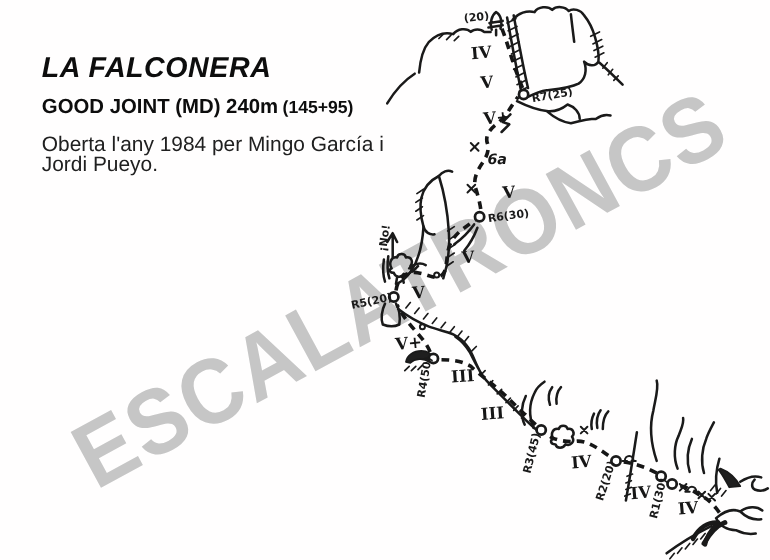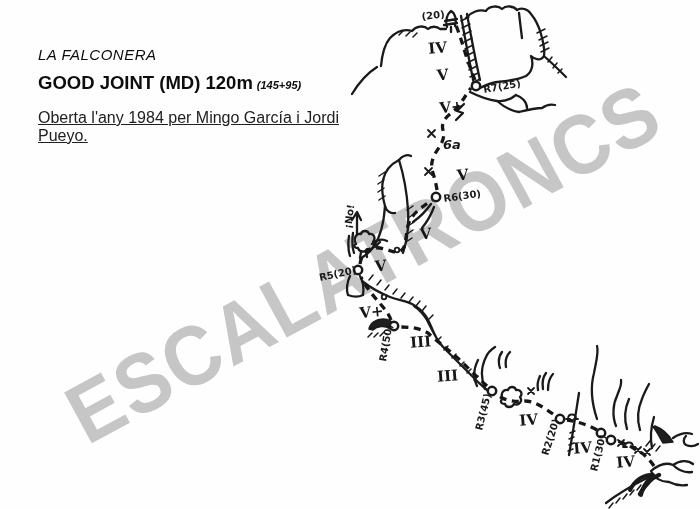--- a/index.html
+++ b/index.html
@@ -1,24 +1,24 @@
 <!DOCTYPE html>
 <html><head>
 <meta charset="utf-8">
 <style>
   html,body{margin:0;padding:0;background:#ffffff;}
   .page{position:relative;width:700px;height:509px;background:#fffefe;overflow:hidden;
         font-family:"Liberation Sans", sans-serif;}
   .topo-svg{position:absolute;left:0;top:0;z-index:1;}
   .textblock{position:absolute;left:38px;top:46px;width:318px;z-index:2;color:#202020;}
-  .crag-title{font-style:italic;font-weight:normal;font-size:15px;letter-spacing:.5px;
+  .crag-title{font-style:italic;font-weight:bold;font-size:26px;letter-spacing:.5px;
               color:#0d0d0d;margin:0 0 9px 0;}
   .route-title{font-size:18.5px;font-weight:bold;color:#0d0d0d;margin:0 0 15px 0;}
-  .route-len{font-size:11px;font-weight:bold;margin-left:4px;font-style:italic;}
-  .textblock p{font-size:16px;line-height:18px;margin:0 0 15px 0;text-decoration:underline;}
+  .route-len{font-size:16px;font-weight:bold;margin-left:4px;}
+  .textblock p{font-size:19px;line-height:18px;margin:0 0 15px 0;}
   .wm{font-family:"Liberation Sans", sans-serif;font-weight:bold;}
   .hand{font-family:"DejaVu Sans", sans-serif;font-size:10px;font-weight:bold;fill:#1a1a1a;}
   .grade{font-family:"DejaVu Serif", serif;font-size:15px;font-weight:bold;fill:#161616;}
   .hand6a{font-family:"DejaVu Sans", sans-serif;font-size:13px;font-style:italic;font-weight:bold;fill:#161616;}
   .paren{font-family:"DejaVu Sans", sans-serif;font-size:10px;font-weight:bold;fill:#1a1a1a;}
 </style>
 </head>
 <body>
 
 <div class="page">
@@ -130,18 +130,18 @@
       <text class="grade" x="448" y="381" text-anchor="middle" transform="rotate(-4 448 381)">III</text>
       <text class="grade" x="529" y="425" text-anchor="middle" transform="rotate(-5 529 425)">IV</text>
       <text class="grade" x="583" y="453" text-anchor="middle" transform="rotate(-5 583 453)">IV</text>
       <text class="grade" x="626" y="467" text-anchor="middle" transform="rotate(-5 626 467)">IV</text>
     </g>
   </svg>
 
   <div class="textblock">
     <h1 class="crag-title">LA FALCONERA</h1>
     <h2 class="route-title">
-      <span>GOOD JOINT (MD) 120m</span><span class="route-len">(145+95)</span>
+      <span>GOOD JOINT (MD) 240m</span><span class="route-len">(145+95)</span>
     </h2>
     <p>Oberta l'any 1984 per Mingo García i Jordi Pueyo.</p>
   </div>
 
 </div>
 
 </body></html>

